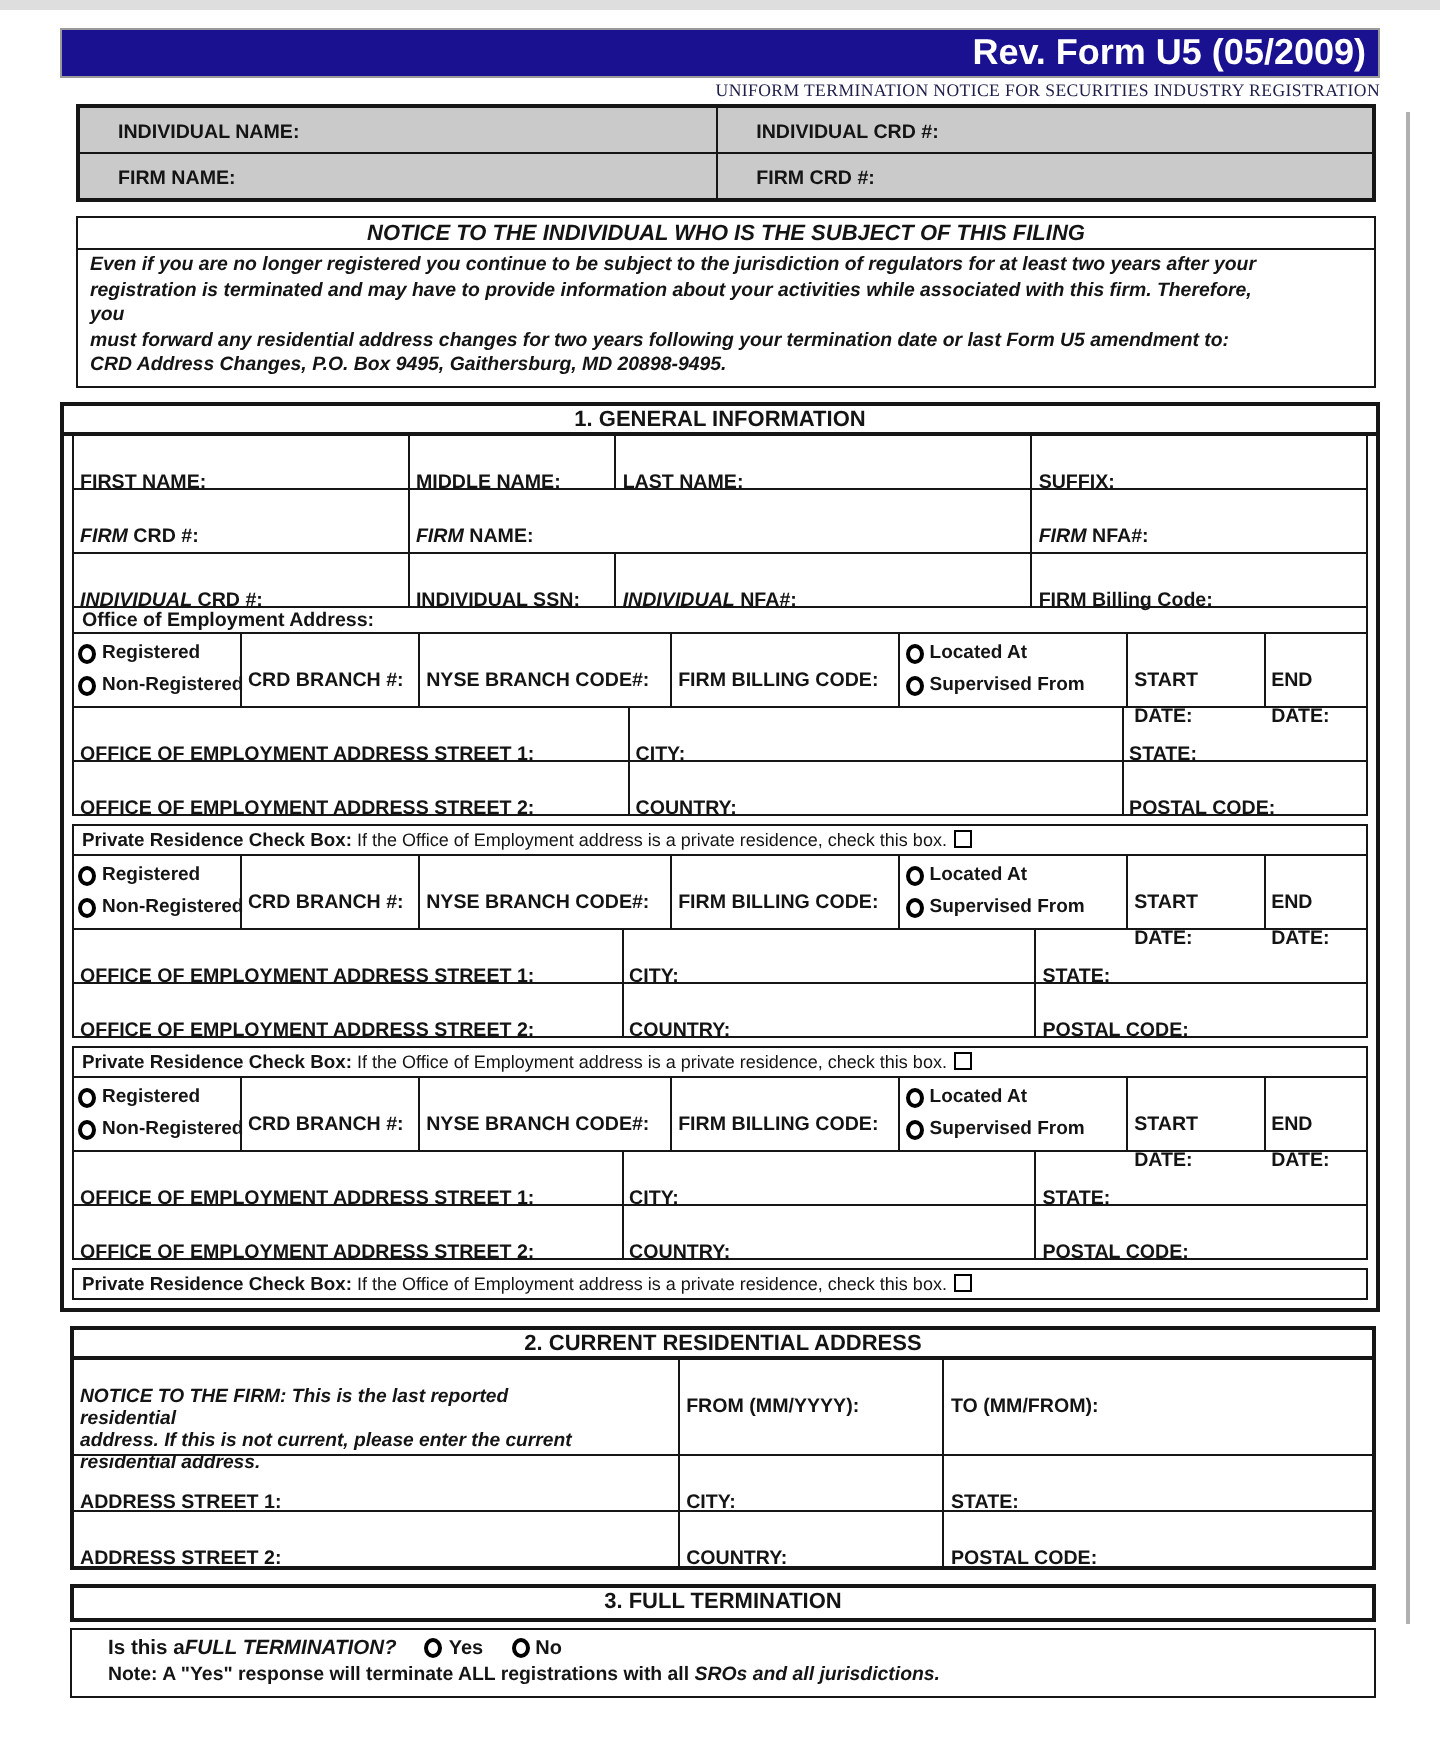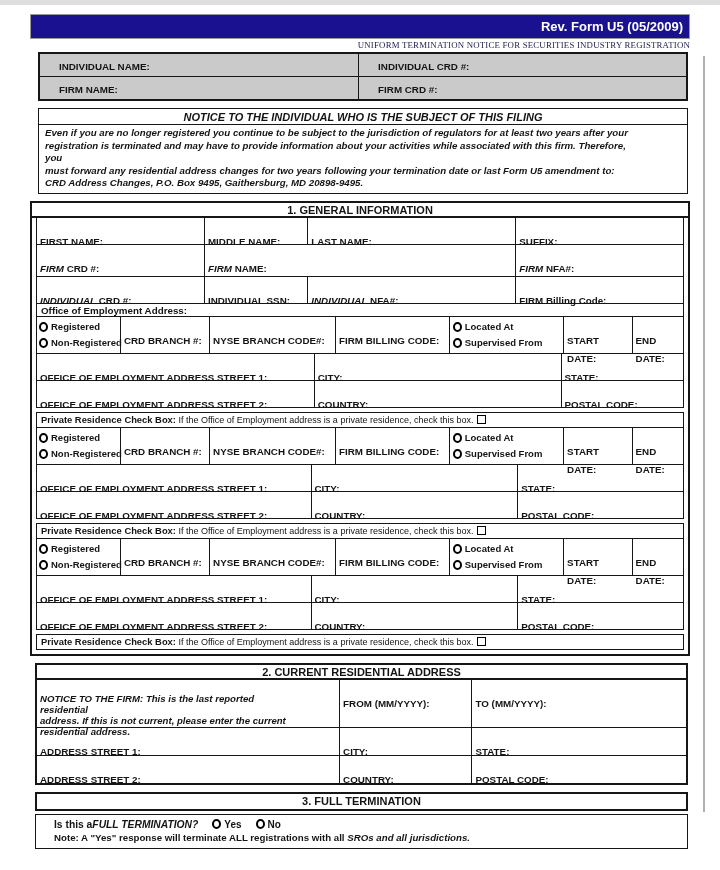--- a/index.html
+++ b/index.html
@@ -9,21 +9,21 @@
     font-family:"Liberation Sans", sans-serif; color:#141414;
   }
   .scan-top { height:5px; width:720px; background:#dedede; }
   .scan-edge { position:absolute; left:703px; top:56px; width:2px; height:756px; background:rgba(80,80,80,.45); }
 
   
   .titlebar {
     margin:9px 30px 0 30px; height:25px; background:var(--bar,#1a1191);
     border:1px solid #9a9a9a; display:flex; align-items:center; justify-content:flex-end;
   }
-  .titlebar .rev { color:#ffffff; font-weight:bold; font-size:13px; padding-right:6px; }
+  .titlebar .rev { color:#ffffff; font-weight:bold; font-size:18px; padding-right:6px; }
   .subtitle {
     margin:1px 30px 0 30px; text-align:right;
     font-family:"Liberation Serif", serif; font-weight:normal; font-size:8.8px;
     color:#1d1d4a; letter-spacing:.2px;
   }
 
   
   .id-table { margin:2px 32px 0 38px; border:2px solid #161616; }
   .id-row { display:flex; background:var(--gray,#cacaca); }
   .id-row + .id-row { border-top:1.5px solid #161616; }
@@ -300,21 +300,21 @@
 <div class="s2">
   <div class="sec-title">2. CURRENT RESIDENTIAL ADDRESS</div>
   <div class="r h-resnotice">
     <div class="c tc1">
       <div class="res-notice">NOTICE TO THE FIRM: This is the last reported
 residential
 address. If this is not current, please enter the current
 residential address.</div>
     </div>
     <div class="c tc2"><span class="lbl">FROM (MM/YYYY):</span></div>
-    <div class="c tc3"><span class="lbl">TO (MM/YYYY):</span></div>
+    <div class="c tc3"><span class="lbl">TO (MM/FROM):</span></div>
   </div>
   <div class="r h-res">
     <div class="c tc1"><span class="lbl">ADDRESS STREET 1:</span></div>
     <div class="c tc2"><span class="lbl">CITY:</span></div>
     <div class="c tc3"><span class="lbl">STATE:</span></div>
   </div>
   <div class="r h-res">
     <div class="c tc1"><span class="lbl">ADDRESS STREET 2:</span></div>
     <div class="c tc2"><span class="lbl">COUNTRY:</span></div>
     <div class="c tc3"><span class="lbl">POSTAL CODE:</span></div>

